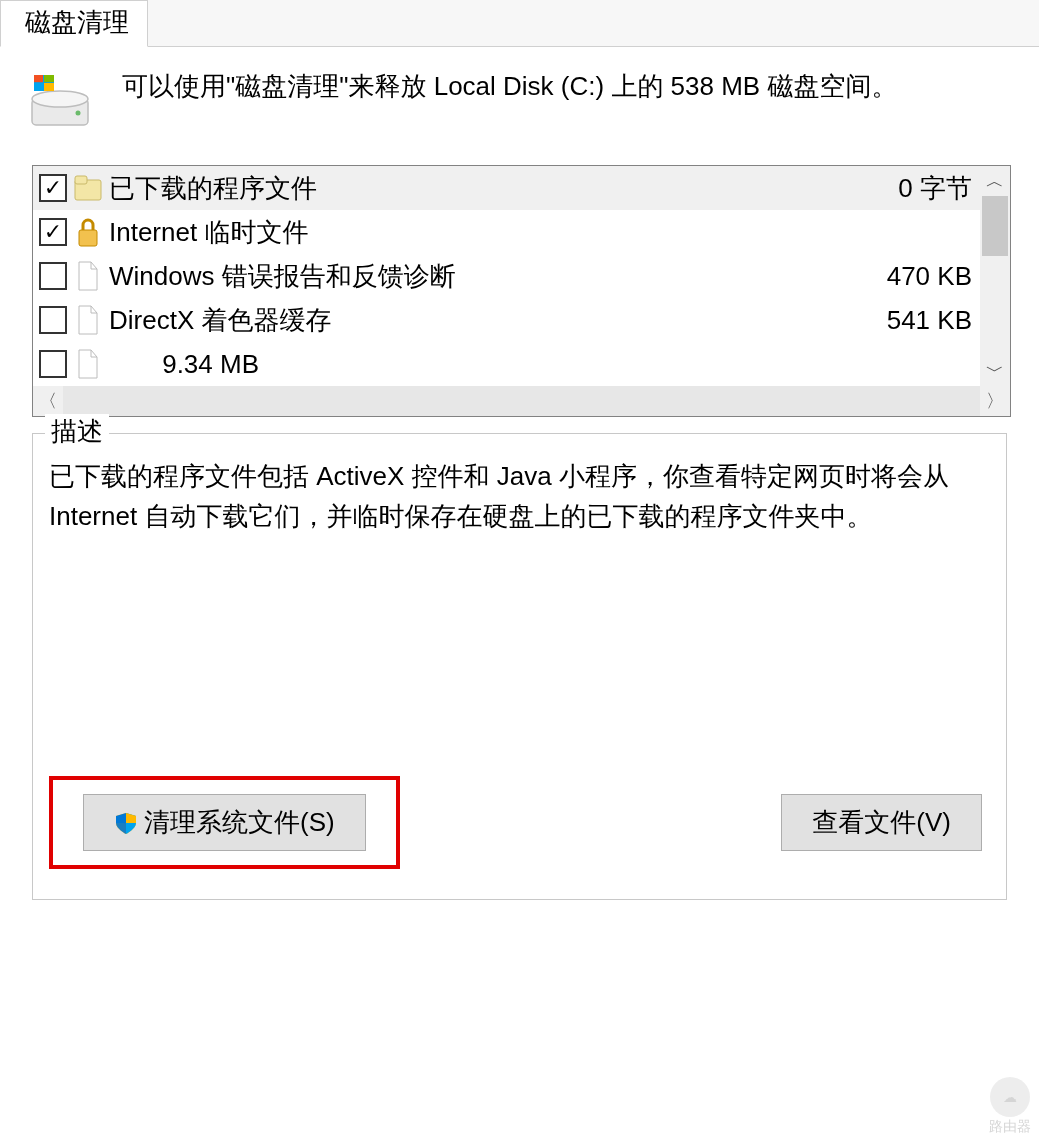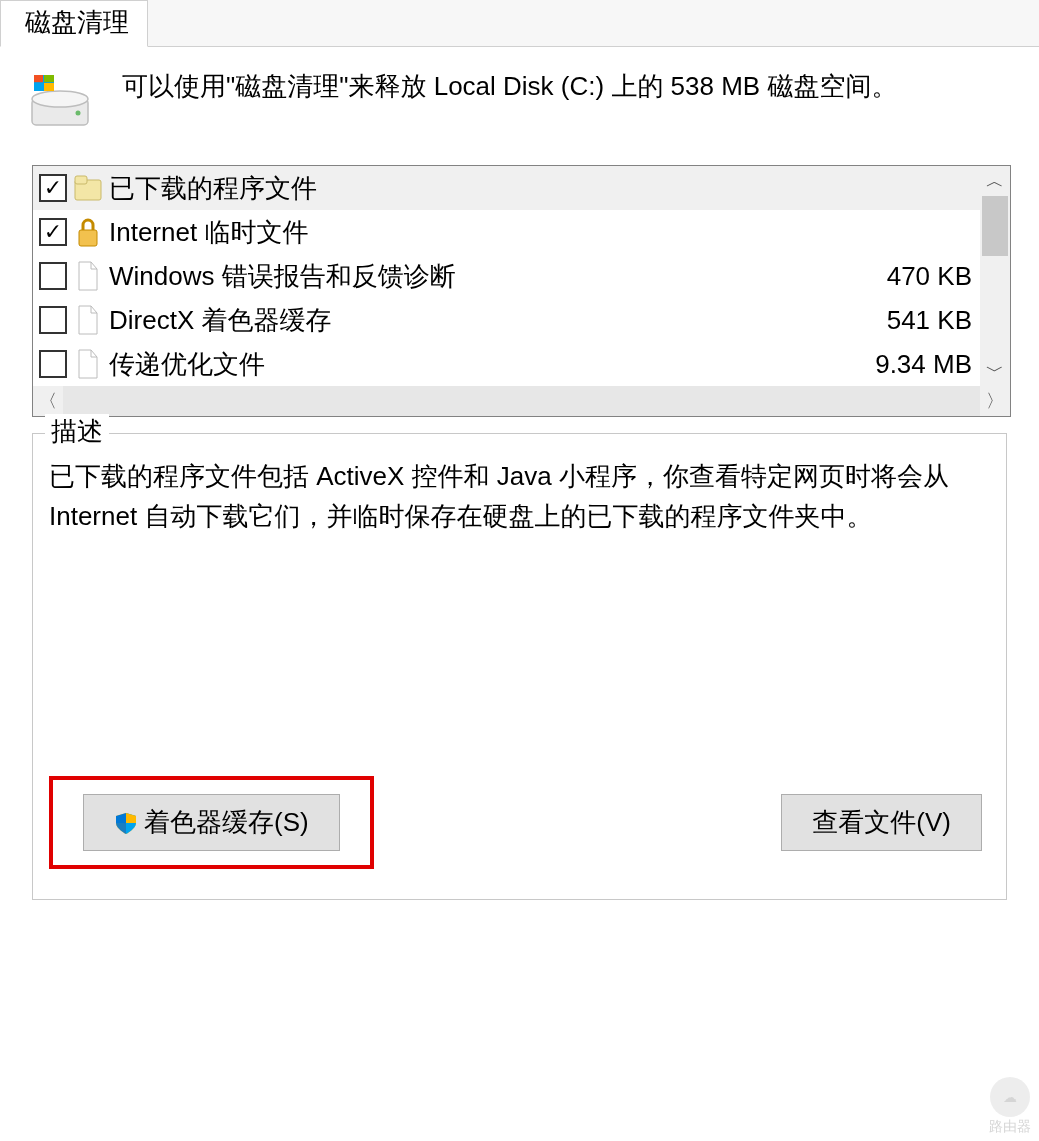--- a/index.html
+++ b/index.html
@@ -230,20 +230,21 @@
       <div class="file-list" id="file-list">
           <div class="file-row highlight">
             <span class="chk">✓</span>
             <span class="file-icon">
               <svg viewBox="0 0 30 36" width="30" height="36">
                 <rect x="2" y="10" width="26" height="20" rx="2" fill="#f3e6a6" stroke="#c9b96a"></rect>
                 <rect x="2" y="6" width="12" height="8" rx="2" fill="#f3e6a6" stroke="#c9b96a"></rect>
               </svg>
             </span>
             <span class="file-label">已下载的程序文件</span>
+            <span class="file-size">0 字节</span>
           </div>
           <div class="file-row">
             <span class="chk">✓</span>
             <span class="file-icon">
               <svg viewBox="0 0 30 36" width="30" height="36">
                 <rect x="6" y="16" width="18" height="16" rx="2" fill="#f2c14e" stroke="#c48a00"></rect>
                 <path d="M10 16 v-5 a5 5 0 0 1 10 0 v5" fill="none" stroke="#c48a00" stroke-width="3"></path>
               </svg>
             </span>
             <span class="file-label">Internet 临时文件</span>
@@ -271,21 +272,20 @@
             <span class="file-size">541 KB</span>
           </div>
           <div class="file-row">
             <span class="chk"></span>
             <span class="file-icon">
               <svg viewBox="0 0 30 36" width="30" height="36">
                 <path d="M6 4 h12 l6 7 v21 h-18 z" fill="#ffffff" stroke="#bcbcbc"></path>
                 <path d="M18 4 v7 h6" fill="none" stroke="#bcbcbc"></path>
               </svg>
             </span>
-            <span class="file-label">传递优化文件</span>
             <span class="file-size">9.34 MB</span>
           </div>
         </div>
       <div class="vscroll">
         <div class="arrow">︿</div>
         <div class="thumb"></div>
         <div style="flex:1"></div>
         <div class="arrow">﹀</div>
       </div>
     </div>
@@ -306,21 +306,21 @@
         <button class="btn">
           <span class="shield-icon">
             <svg viewBox="0 0 24 24" width="24" height="24">
               <path d="M12 2 L22 5 L22 12 C22 18 12 23 12 23 C12 23 2 18 2 12 L2 5 Z" fill="#ffb900"></path>
               <path d="M12 2 L22 5 L22 12 C22 18 12 23 12 23 Z" fill="#00a4ef"></path>
               <path d="M12 2 L2 5 L2 12 L12 12 Z" fill="#0078d7"></path>
               <path d="M12 12 L22 12 L22 5 L12 2 Z" fill="#ffb900"></path>
               <path d="M12 12 L12 23 C12 23 2 18 2 12 Z" fill="#0078d7" opacity="0.9"></path>
             </svg>
           </span>
-          <span>着色器缓存(S)</span>
+          <span>清理系统文件(S)</span>
         </button>
       </div>
       <button class="btn">
         <span>查看文件(V)</span>
       </button>
     </div>
   </div>
 </div>
 
 <div class="watermark">

